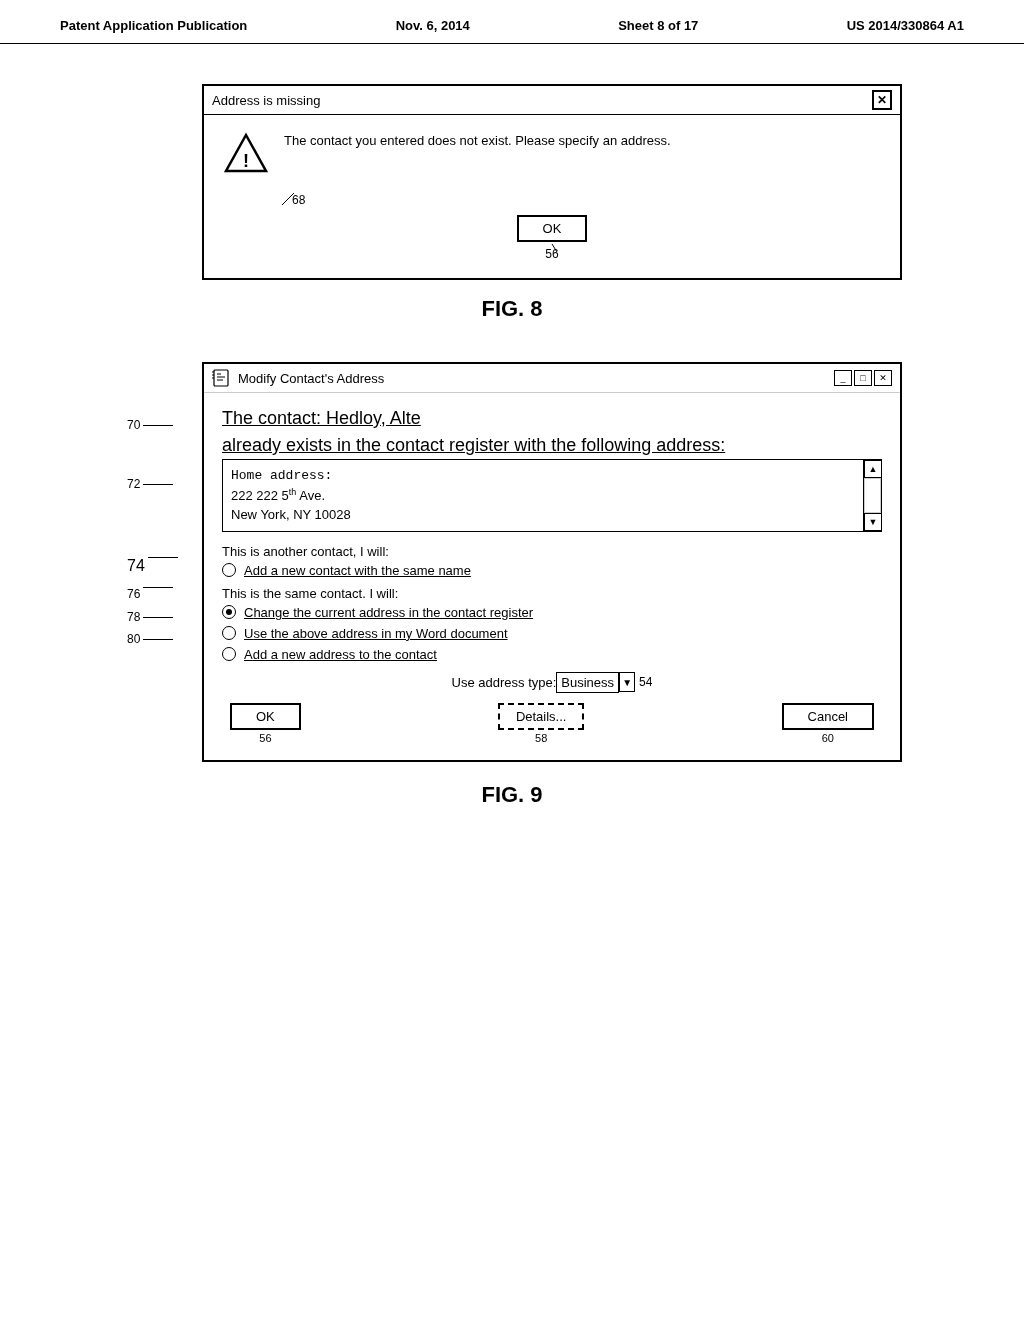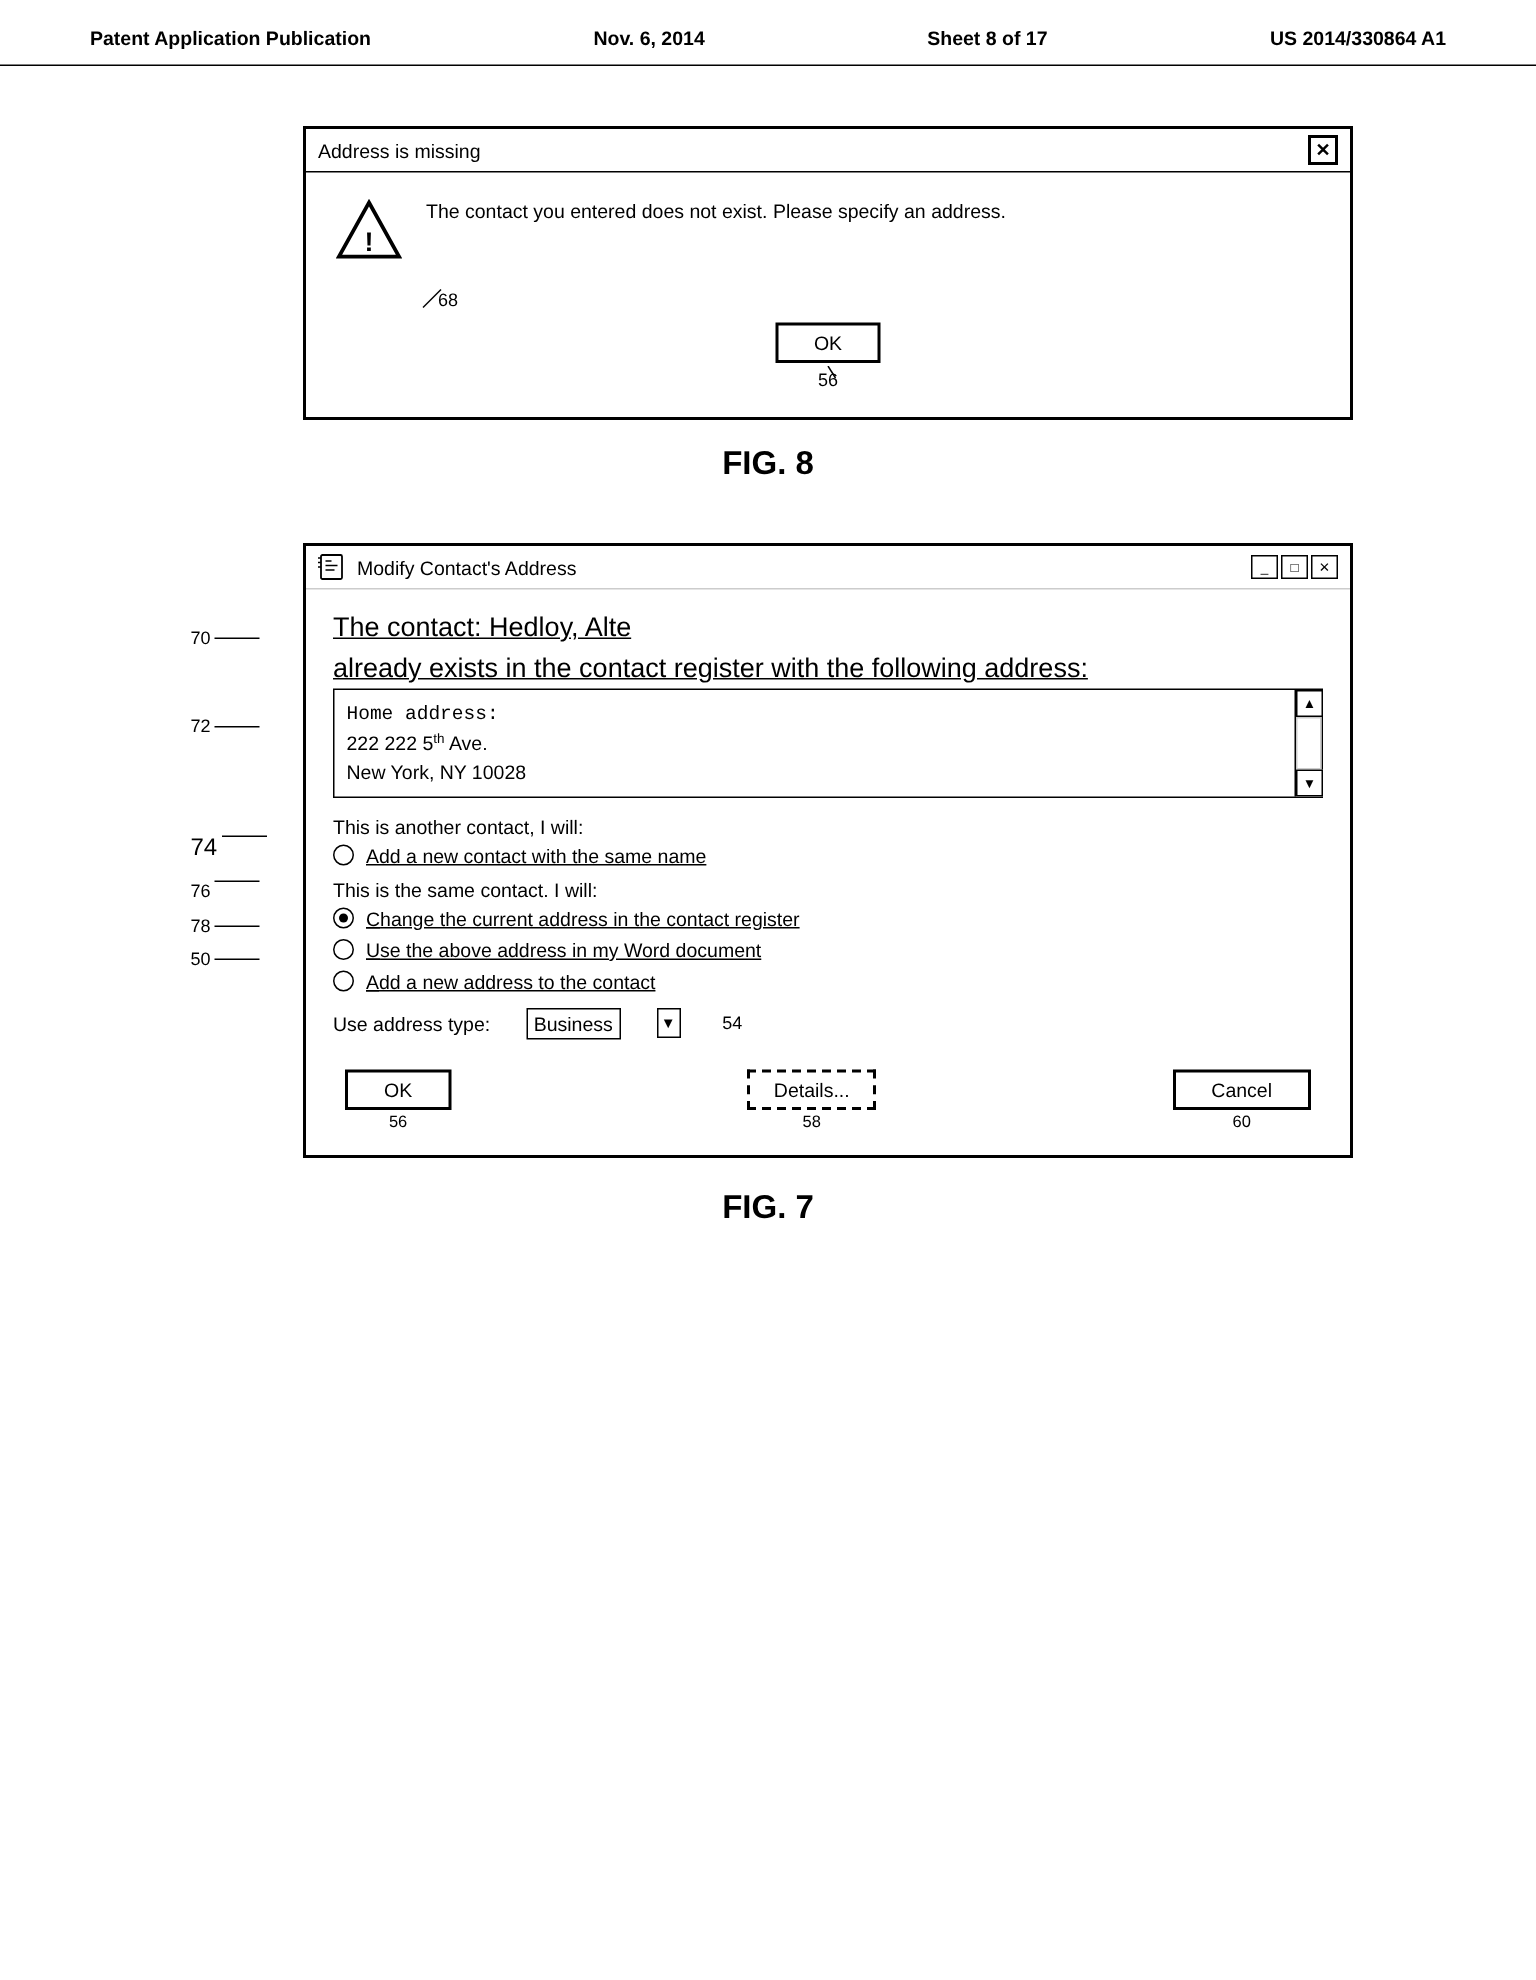--- a/index.html
+++ b/index.html
@@ -239,23 +239,23 @@
     }
 
     .section-label {
       font-size: 13px;
       margin-bottom: 4px;
     }
 
     .address-type-row {
       display: flex;
       align-items: center;
-      justify-content: flex-start;
-      gap: 24px;
-      margin-bottom: 20px;
+      justify-content: center;
+      gap: 0;
+      margin-bottom: 10px;
       font-size: 13px;
     }
 
     .address-select {
       border: 1px solid #000;
       padding: 2px 4px;
       font-size: 13px;
       display: flex;
       align-items: center;
       gap: 4px;
@@ -399,21 +399,21 @@
       </div>
       <div style="position:absolute; left:-75px; top:225px; font-size:12px; display:flex; align-items:flex-start; gap:3px;">
         <span>76</span>
         <span style="display:inline-block; width:30px; height:1px; background:#000;"></span>
       </div>
       <div style="position:absolute; left:-75px; top:248px; font-size:12px; display:flex; align-items:center; gap:3px;">
         <span>78</span>
         <span style="display:inline-block; width:30px; height:1px; background:#000;"></span>
       </div>
       <div style="position:absolute; left:-75px; top:270px; font-size:12px; display:flex; align-items:center; gap:3px;">
-        <span>50</span>
+        <span>80</span>
         <span style="display:inline-block; width:30px; height:1px; background:#000;"></span>
       </div>
 
       <div class="fig9-dialog">
 
         <div class="fig9-titlebar">
           <div class="fig9-title-left">
 
             <svg width="18" height="18" viewBox="0 0 18 18">
               <rect x="2" y="1" width="14" height="16" rx="1" fill="white" stroke="black" stroke-width="1.2"></rect>
@@ -506,15 +506,15 @@
               <button class="btn">Cancel</button>
               <span style="font-size:11px;">60</span>
             </div>
           </div>
 
         </div>
       </div>
     </div>
   </div>
 
-  <div class="fig-label" style="margin-top:20px;">FIG. 7</div>
+  <div class="fig-label" style="margin-top:20px;">FIG. 9</div>
 
 </div>
 
 </body></html>

